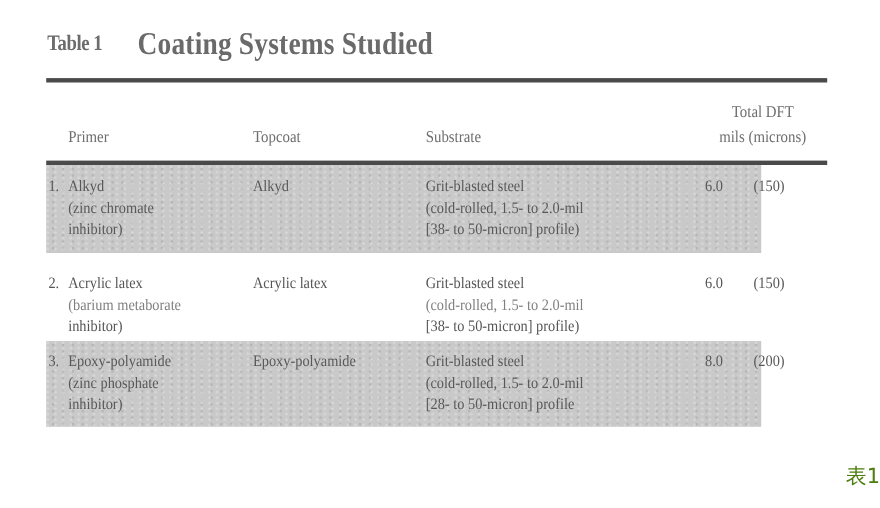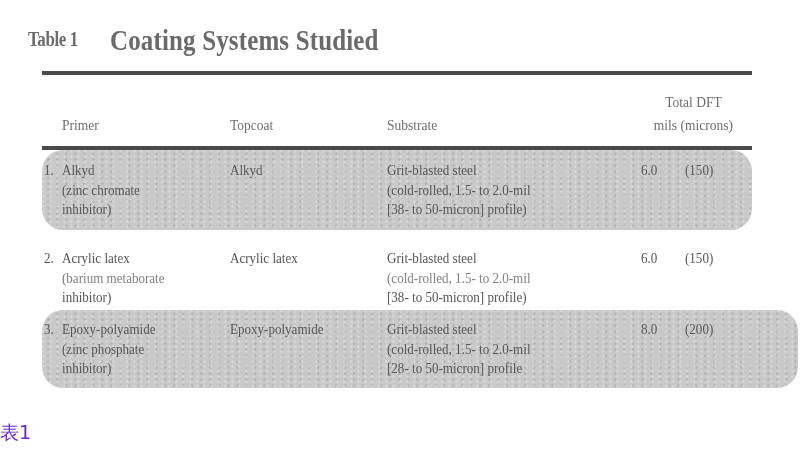--- a/index.html
+++ b/index.html
@@ -1,47 +1,47 @@
 <!DOCTYPE html>
 <html><head>
 <meta charset="utf-8">
 <style>
   html, body { margin: 0; padding: 0; }
   body {
     width: 800px; height: 462px; background: #ffffff; position: relative; overflow: hidden;
     font-family: "Liberation Serif", "DejaVu Serif", serif; color: #555;
   }
-  .title-wrap { position: absolute; left: 28px; top: 28px; white-space: nowrap; }
+  .title-wrap { position: absolute; left: 43px; top: 28px; white-space: nowrap; }
   .title-label {
     font-family: "Liberation Serif", serif; font-weight: bold; font-size: 20px; color: #6c6c6c;
     letter-spacing: -0.5px; transform: scaleX(0.85); transform-origin: left; display: inline-block;
   }
   .title-text {
     font-family: "Liberation Serif", serif; font-weight: bold; font-size: 29px; color: #6a6a6a;
     position: absolute; left: 82px; top: -4px; transform: scaleX(0.86); transform-origin: left; letter-spacing: 0.2px;
   }
   .rule { position: absolute; left: 42px; width: 710px; background: #4a4a4a; }
   .rule.top { top: 71px; height: 4px; }
   .rule.head { top: 146px; height: 4px; }
   .hdr { position: absolute; font-size: 15px; color: #6e6e6e; transform: scaleX(0.9); transform-origin: left; white-space: nowrap; }
   .hdr.right { text-align: right; transform-origin: right; }
-  .row { position: absolute; left: 42px; width: 710px; border-radius: 21px; }
+  .row { position: absolute; left: 42px; width: 650px; }
   .row.shaded { background: #c9c9c9;
     background-image:
       radial-gradient(circle at 20% 30%, rgba(255,255,255,0.25) 0 1px, transparent 1.5px),
       radial-gradient(circle at 70% 60%, rgba(120,120,120,0.25) 0 1px, transparent 1.5px);
     background-size: 7px 5px, 9px 6px;
   }
   .cell { position: absolute; font-size: 14.5px; line-height: 19.5px; color: #585858; white-space: nowrap;
     transform: scaleX(0.9); transform-origin: left; }
   .row.white .cell { color: #555; }
   .num { display: inline-block; width: 20px; }
   .indent { padding-left: 20px; }
-  .caption { position: absolute; left: 0; width: 800px; top: 420px; text-align: left;
-    font-family: "DejaVu Sans", sans-serif; font-size: 19px; color: #6d28d9; }
+  .caption { position: absolute; left: 0; width: 800px; top: 420px; text-align: right;
+    font-family: "DejaVu Sans", sans-serif; font-size: 19px; color: #4d7c0f; }
 </style>
 </head>
 <body>
 
 <div>
   <div class="title-wrap">
     <span class="title-label">Table 1</span>
     <span class="title-text">Coating Systems Studied</span>
   </div>
 </div>
@@ -83,21 +83,21 @@
   <div class="cell" style="left:188px; top:9px;">Acrylic latex</div>
   <div class="cell" style="left:345px; top:9px;">
     <div>Grit-blasted steel</div>
     <div style="color:#808080;">(cold-rolled, 1.5- to 2.0-mil</div>
     <div>[38- to 50-micron] profile)</div>
   </div>
   <div class="cell" style="left:599px; top:9px;">6.0</div>
   <div class="cell" style="left:643px; top:9px;">(150)</div>
 </div>
 
-<div class="row shaded" style="top:310px; height:78px;padding-left:46px;">
+<div class="row shaded" style="top:310px; height:78px;">
   <div class="cell" style="left:2px; top:10px;">
     <div><span class="num">3.</span><span>Epoxy-polyamide</span></div>
     <div class="indent">(zinc phosphate</div>
     <div class="indent">inhibitor)</div>
   </div>
   <div class="cell" style="left:188px; top:10px;">Epoxy-polyamide</div>
   <div class="cell" style="left:345px; top:10px;">
     <div>Grit-blasted steel</div>
     <div>(cold-rolled, 1.5- to 2.0-mil</div>
     <div>[28- to 50-micron] profile</div>

